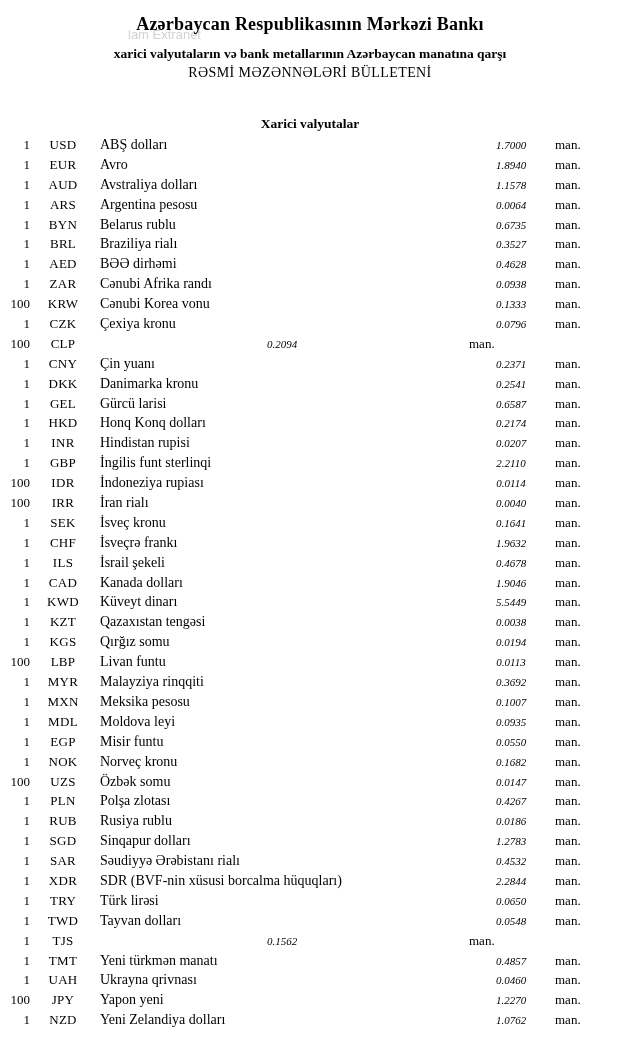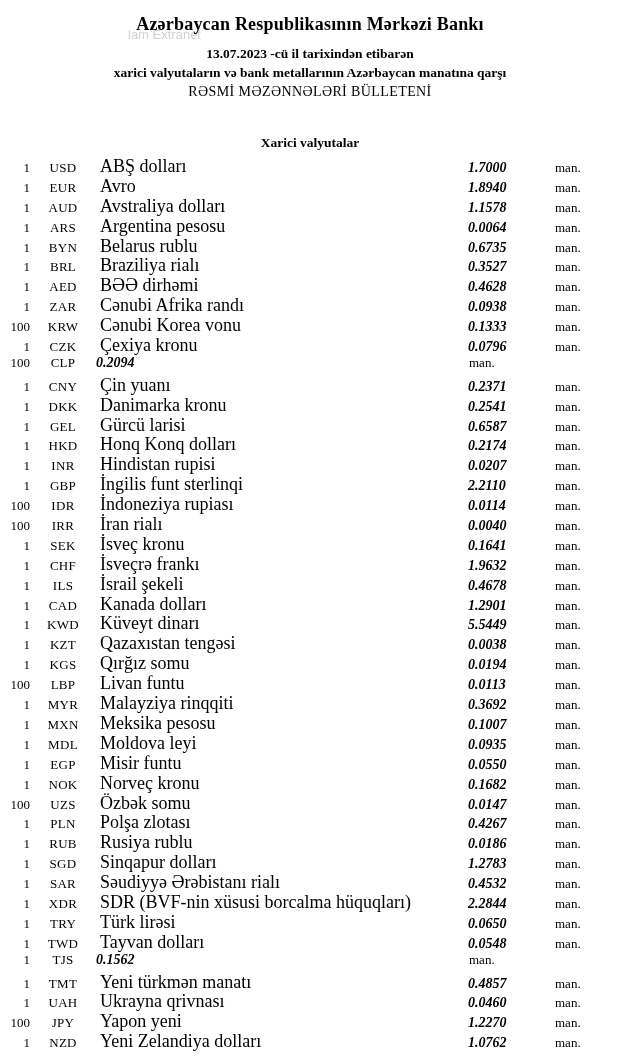--- a/index.html
+++ b/index.html
@@ -57,34 +57,33 @@
     margin-left: 2px;
   }
   .rate-row {
     display: grid;
     grid-template-columns: 28px 66px 1fr 86px 46px;
     align-items: baseline;
     height: 19.9px;
   }
   .qty   { text-align: right; font-size: 13px; }
   .code  { text-align: center; font-size: 13px; letter-spacing: 0.3px; }
-  .name  { text-align: left; padding-left: 4px; font-size: 18px; }
-  .rate  { text-align: left; font-size: 14px; font-weight: bold; font-style: italic; }
+  .name  { text-align: left; padding-left: 4px; font-size: 14px; }
+  .rate  { text-align: center; font-size: 11px; font-weight: normal; font-style: italic; }
   .unit  { text-align: left; padding-left: 1px; font-size: 13px; }
 </style>
 </head>
 <body>
 
 <div class="page">
 
   <div class="watermark">lam Extranet</div>
 
   <header>
     <div class="bank-title">Azərbaycan Respublikasının Mərkəzi Bankı</div>
-    <div class="hline">13.07.2023 -cü il tarixindən etibarən</div>
     <div class="hline">xarici valyutaların və bank metallarının Azərbaycan manatına qarşı</div>
     <div class="bulletin-title">RƏSMİ MƏZƏNNƏLƏRİ BÜLLETENİ</div>
   </header>
 
   <div class="section-title">Xarici valyutalar</div>
 
   <div class="rates-table" id="rates-table">
       <div class="rate-row">
         <span class="qty">1</span>
         <span class="code">USD</span>
@@ -235,21 +234,21 @@
         <span class="qty">1</span>
         <span class="code">ILS</span>
         <span class="name">İsrail şekeli</span>
         <span class="rate">0.4678</span>
         <span class="unit">man.</span>
       </div>
       <div class="rate-row">
         <span class="qty">1</span>
         <span class="code">CAD</span>
         <span class="name">Kanada dolları</span>
-        <span class="rate">1.2901</span>
+        <span class="rate">1.9046</span>
         <span class="unit">man.</span>
       </div>
       <div class="rate-row">
         <span class="qty">1</span>
         <span class="code">KWD</span>
         <span class="name">Küveyt dinarı</span>
         <span class="rate">5.5449</span>
         <span class="unit">man.</span>
       </div>
       <div class="rate-row">

